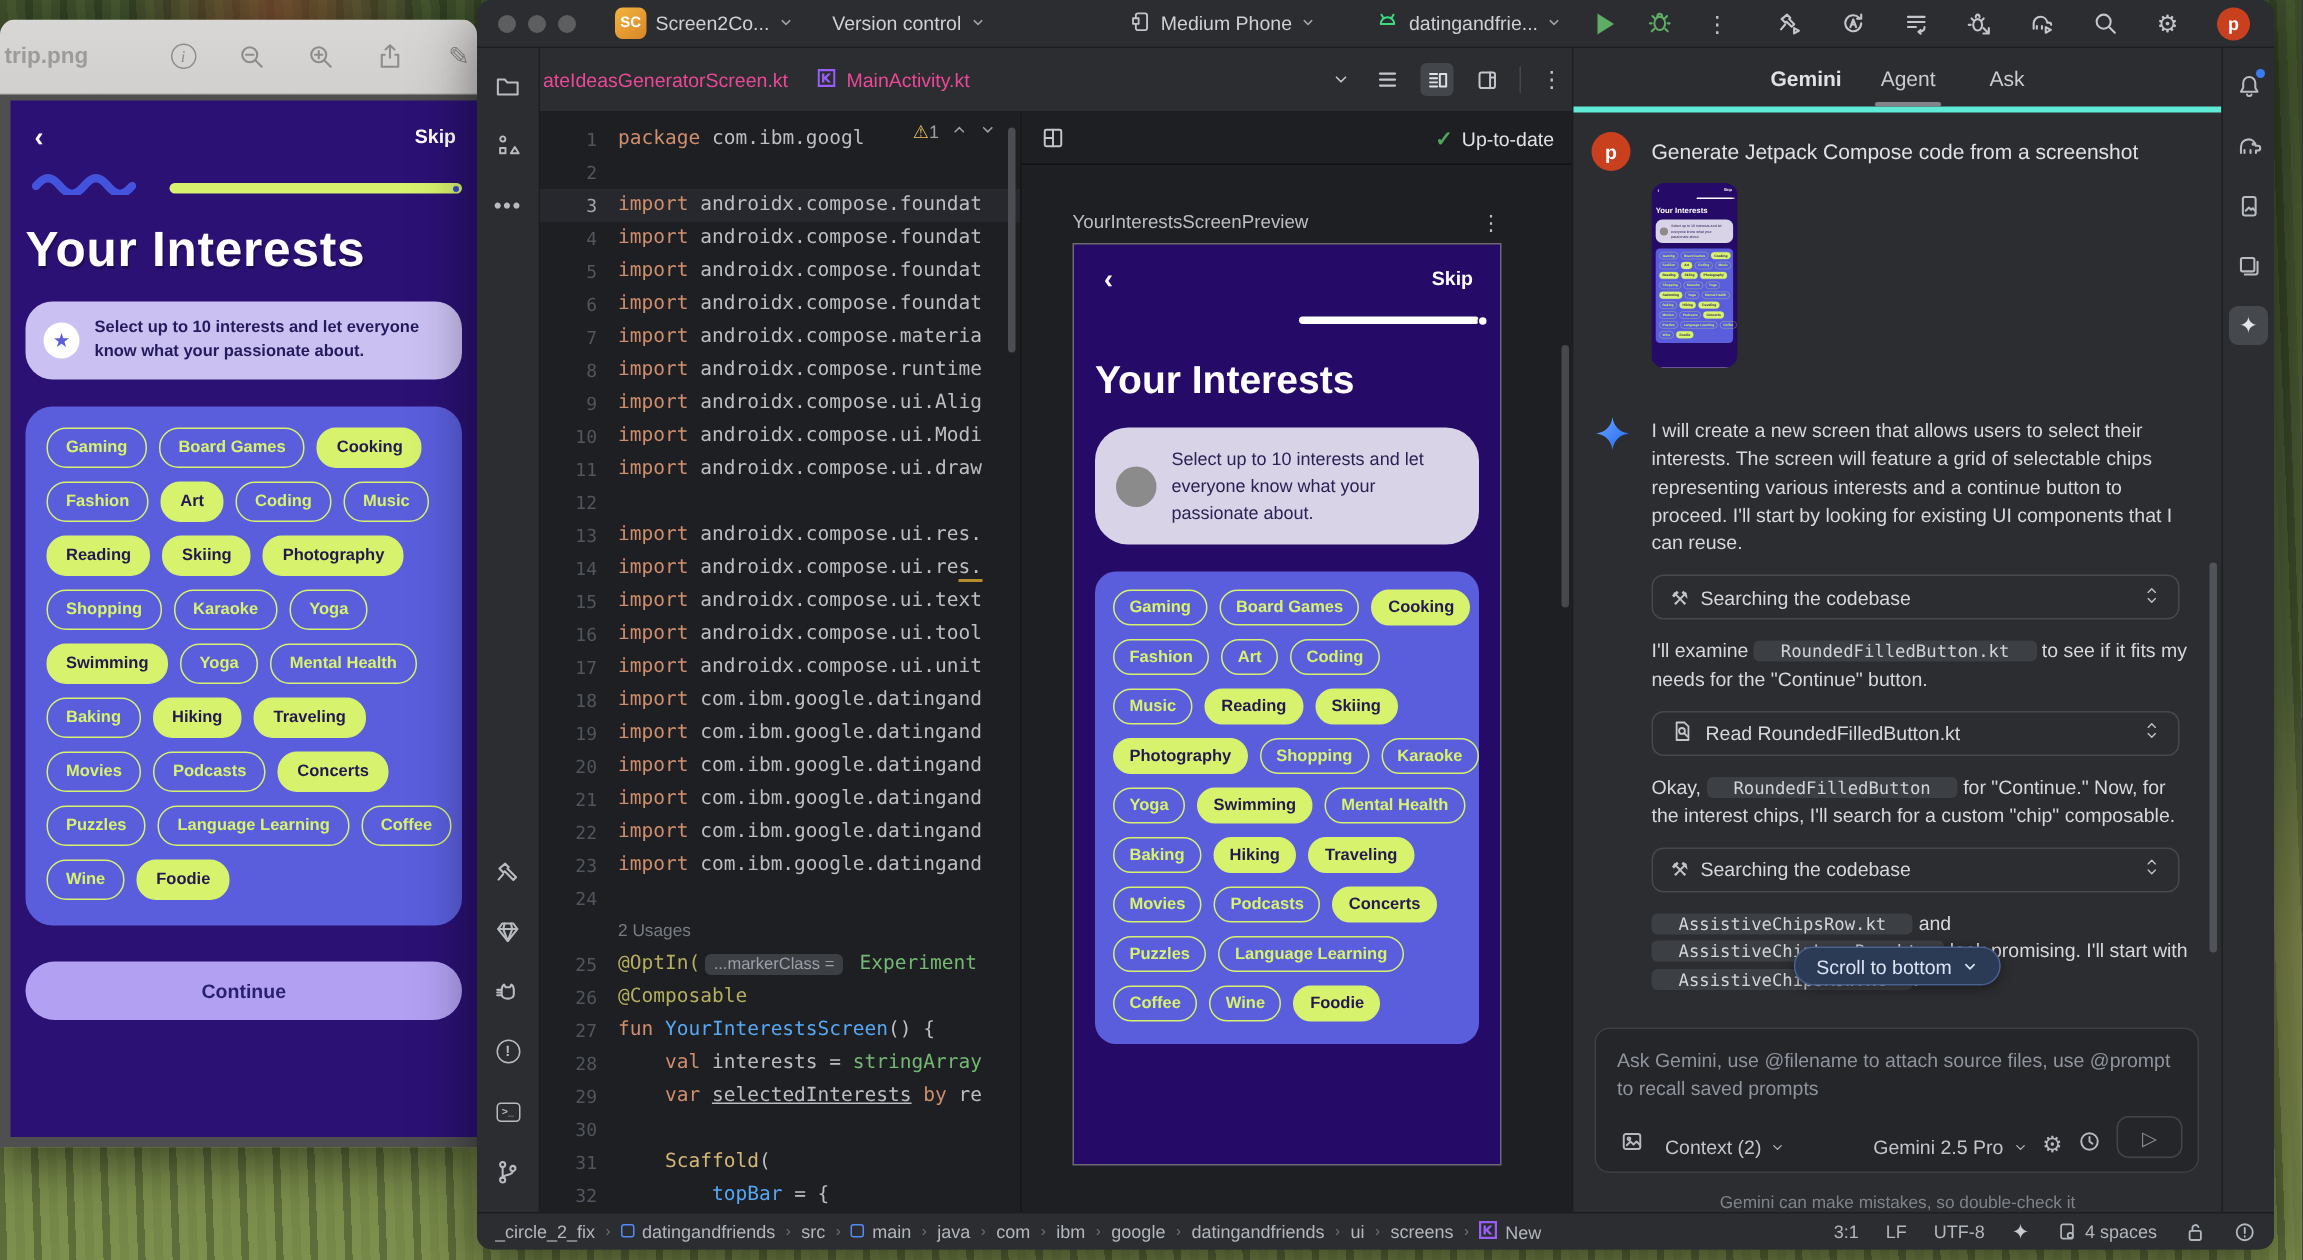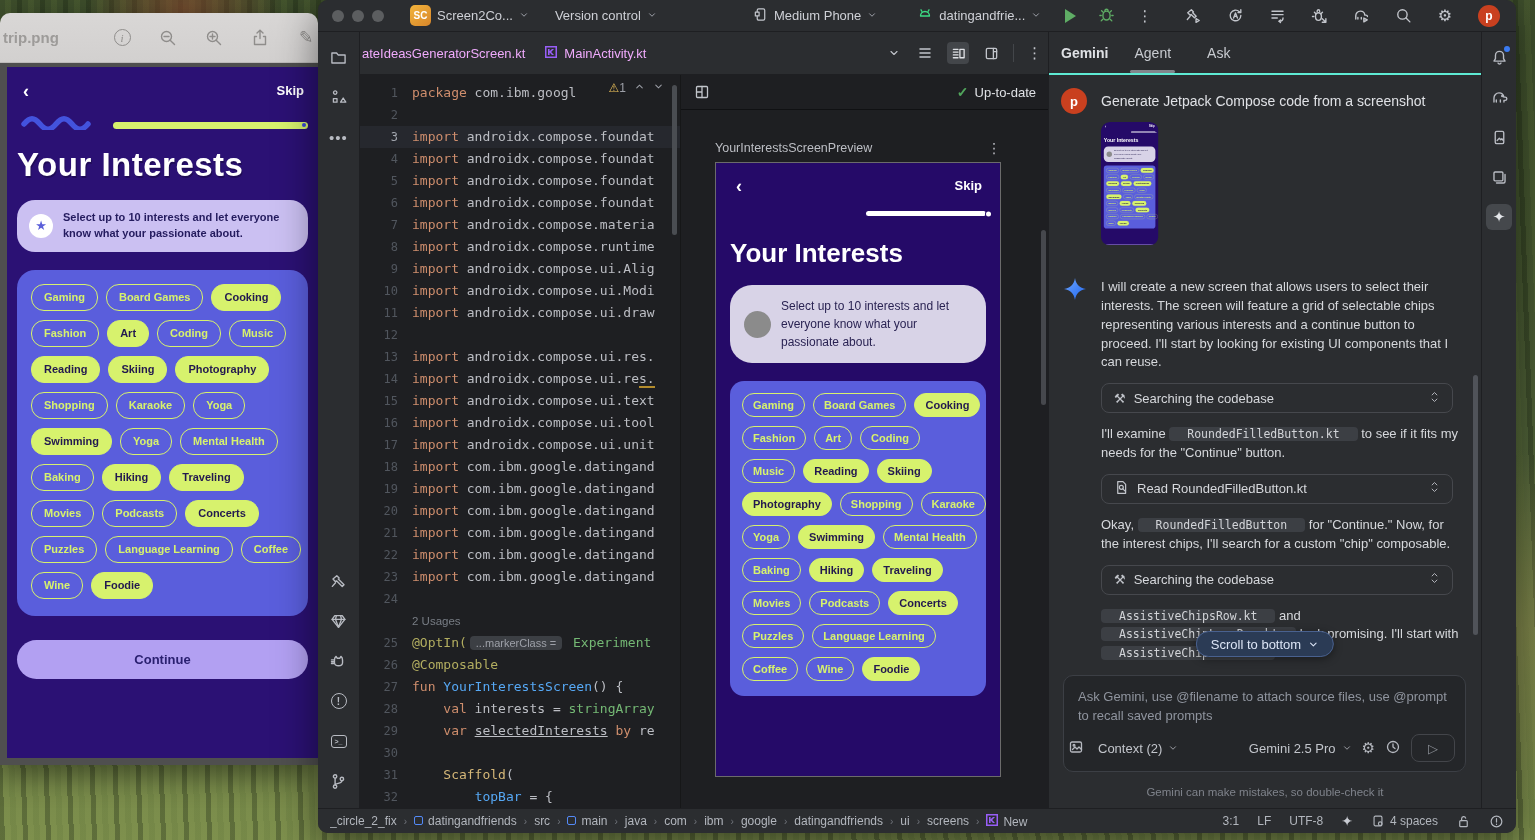--- a/index.html
+++ b/index.html
@@ -87,21 +87,21 @@
   .str-icon{width:26px;height:26px;margin-bottom:14px;display:flex;align-items:center;justify-content:center;font-size:15px;position:relative;border-radius:6px;}
   .str-icon svg{stroke:#b8bbc2;fill:none;stroke-width:1.3;stroke-linecap:round;stroke-linejoin:round;}
   .str-icon.active{background:#45484c;}
   .str-spacer{flex:1;}
   .circ-glyph{width:16px;height:16px;border:1.4px solid #b8bbc2;border-radius:50%;font-size:10px;font-weight:bold;display:flex;align-items:center;justify-content:center;}
   .term-glyph{width:16px;height:13px;border:1.4px solid #b8bbc2;border-radius:3px;font-size:7px;font-weight:bold;display:flex;align-items:center;justify-content:center;letter-spacing:0;}
   .bell-dot{position:absolute;top:2px;right:2px;width:6px;height:6px;border-radius:50%;background:#3b7bf2;}
 
   .col-center{width:688px;display:flex;flex-direction:column;min-width:0;}
   .tabbar{height:43px;flex:0 0 43px;display:flex;align-items:center;background:#2b2d30;border-bottom:1px solid #1e1f22;position:relative;overflow:hidden;}
-  .tab{display:flex;align-items:center;gap:7px;height:100%;padding:0 10px;font-size:13px;color:#f0abfc;white-space:nowrap;position:relative;}
+  .tab{display:flex;align-items:center;gap:7px;height:100%;padding:0 10px;font-size:13px;color:#ec4899;white-space:nowrap;position:relative;}
   .tab.active{color:#e8eaed;}
   .tab.active:after{content:"";position:absolute;left:6px;right:6px;bottom:0;height:3px;background:#5a5d61;border-radius:2px;}
   .tab .x{color:#9da0a8;font-size:13px;margin-left:2px;}
   .kicon{width:12px;height:12px;flex:0 0 auto;}
   .tab-actions{position:absolute;right:6px;top:0;height:100%;display:flex;align-items:center;gap:13px;color:#c2c5cb;}
   .tab-actions .icon16{width:18px;height:18px;display:flex;align-items:center;justify-content:center;}
   .tab-actions .boxed{background:#43464a;border-radius:4px;width:22px;height:22px;}
   .vdiv{width:1px;height:18px;background:#43464a;}
 
   .center-row{flex:1;display:flex;min-height:0;}
@@ -136,21 +136,21 @@
   .uptodate{margin-left:auto;display:flex;align-items:center;gap:6px;color:#dfe1e5;font-size:13px;}
   .uptodate .ok{color:#51a55c;font-size:14px;font-weight:bold;}
   .pvw-canvas{flex:1;position:relative;padding:30px 0 0 34px;}
   .pvw-name{display:flex;align-items:center;color:#bcbec4;font-size:12.5px;width:286px;}
   .pvw-name .kb{margin-left:auto;color:#bcbec4;font-size:14px;}
   .pvw-phone{margin-top:6px;}
   .pvw-scroll{position:absolute;right:2px;top:120px;width:5px;height:175px;background:#46484d;border-radius:3px;}
 
   
   .gpanel{width:433px;flex:0 0 433px;background:#2b2d30;border-left:1px solid #1e1f22;display:flex;flex-direction:column;min-width:0;}
-  .g-header{height:43px;flex:0 0 43px;display:flex;align-items:center;border-bottom:2px solid #5eead4;padding:0 12px;gap:26px;}
+  .g-header{height:43px;flex:0 0 43px;display:flex;align-items:center;border-bottom:4px solid #5eead4;padding:0 12px;gap:26px;justify-content:center;}
   .g-title{color:#dfe1e5;font-weight:bold;font-size:14px;}
   .g-tab{color:#c8cbd0;font-size:14px;height:100%;display:flex;align-items:center;position:relative;}
   .g-tab.active:after{content:"";position:absolute;left:-4px;right:-4px;bottom:0;height:3px;background:#82868c;border-radius:2px;}
   .g-body{flex:1;display:flex;flex-direction:column;min-height:0;position:relative;}
   .g-scroll{height:598px;flex:0 0 598px;overflow:hidden;position:relative;}
   .g-user{display:flex;align-items:center;gap:14px;margin:13px 16px 0 12px;}
   .g-user .avatar{width:26px;height:26px;font-size:13px;}
   .g-user-text{color:#dfe1e5;font-size:14px;}
   .g-thumbwrap{margin:8px 0 0 52px;width:58px;height:126px;border-radius:9px;overflow:hidden;position:relative;}
   .g-thumb-inner{transform:scale(0.2);transform-origin:0 0;}
@@ -159,23 +159,23 @@
   .g-msg .spark{width:28px;flex:0 0 28px;display:flex;justify-content:center;}
   .g-msg.first{margin-top:30px;}
   .g-msg-text{color:#d6d8dc;font-size:13px;line-height:1.45;flex:1;}
   .g-code{font-family:"DejaVu Sans Mono",monospace;font-size:11.5px;background:#3c3f44;border-radius:4px;padding:0 18px;color:#d2d4d8;}
   .g-card{margin:11px 28px 0 52px;height:30px;border:1px solid #46484d;border-radius:8px;display:flex;align-items:center;padding:0 12px;gap:8px;color:#d6d8dc;font-size:13px;}
   .g-card svg{stroke:#c2c5cb;fill:none;stroke-width:1.3;stroke-linecap:round;stroke-linejoin:round;}
   .g-card .ud{margin-left:auto;}
   .scrollbtn{position:absolute;top:556px;left:50%;transform:translateX(-50%);background:#2b3b55;border:1px solid #49618f;color:#dbe4f5;font-size:13px;border-radius:14px;height:26px;display:flex;align-items:center;gap:7px;padding:0 14px;box-shadow:0 2px 8px rgba(0,0,0,.4);white-space:nowrap;}
   .scrollbtn svg{stroke:#dbe4f5;fill:none;stroke-width:1.6;stroke-linecap:round;stroke-linejoin:round;}
   .g-scrollbar{position:absolute;right:3px;top:300px;width:5px;height:260px;background:#505359;border-radius:3px;}
-  .g-inputbox{margin:2px 15px 0 14px;background:#242629;border:1px solid #3c3f45;border-radius:10px;height:97px;position:relative;padding:12px 14px;}
+  .g-inputbox{margin:12px 15px 0 14px;background:#242629;border:1px solid #3c3f45;border-radius:10px;height:97px;position:relative;padding:12px 14px;}
   .g-placeholder{color:#8f949e;font-size:13px;line-height:1.45;}
-  .g-input-row{position:absolute;left:4px;right:10px;bottom:9px;display:flex;align-items:center;gap:10px;color:#c2c5cb;font-size:13px;}
+  .g-input-row{position:absolute;left:16px;right:10px;bottom:9px;display:flex;align-items:flex-end;gap:10px;color:#c2c5cb;font-size:13px;}
   .g-input-row svg{stroke:#b6b9c0;fill:none;stroke-width:1.3;stroke-linecap:round;stroke-linejoin:round;}
   .g-ctx{display:flex;align-items:center;gap:6px;margin-left:4px;}
   .g-model{display:flex;align-items:center;gap:6px;margin-left:auto;}
   .g-send{width:44px;height:28px;border:1px solid #43454a;border-radius:8px;display:flex;align-items:center;justify-content:center;color:#8a8e95;font-size:13px;}
   .g-footer{text-align:center;color:#7f838b;font-size:11.5px;margin-top:14px;}
 
   
   .statusbar{height:25px;flex:0 0 25px;background:#2b2d30;border-top:1px solid #1e1f22;display:flex;align-items:center;padding:0 12px;color:#b2b6bd;font-size:12px;position:relative;}
   .crumbs{display:flex;align-items:center;gap:7px;white-space:nowrap;overflow:hidden;flex:1;min-width:0;}
   .crumb{display:flex;align-items:flex-end;gap:5px;}

